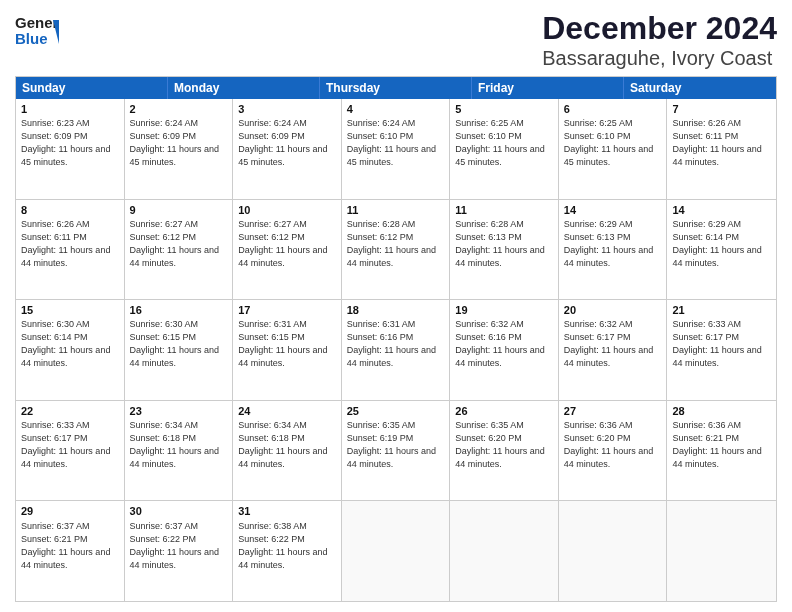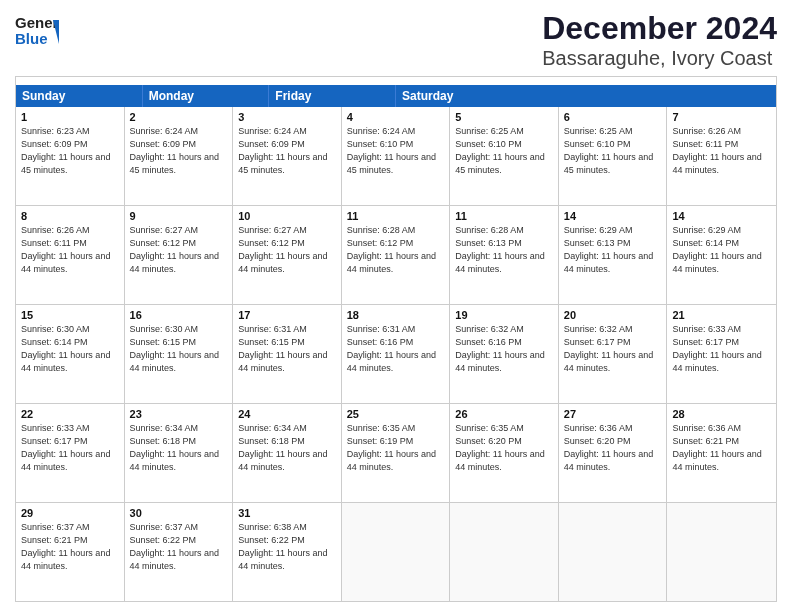--- a/index.html
+++ b/index.html
@@ -36,23 +36,22 @@
       color: #444;
     }
     .calendar {
       flex: 1;
       display: flex;
       flex-direction: column;
       border: 1px solid #ccc;
     }
     .cal-header {
       display: grid;
-      grid-template-columns: repeat(6, 1fr);
+      grid-template-columns: repeat(5, 1fr);
       background: #1565c0;
-      margin-top: 8px;
     }
     .cal-header-cell {
       color: #fff;
       font-weight: bold;
       font-size: 12px;
       padding: 4px 6px;
       border-right: 1px solid #3a7bd5;
       text-align: left;
     }
     .cal-header-cell:last-child { border-right: none; }
@@ -112,20 +111,21 @@
     <div class="title-section">
       <div class="month-title">December 2024</div>
       <div class="subtitle">Bassaraguhe, Ivory Coast</div>
     </div>
   </div>
 
   <div class="calendar">
     <div class="cal-header">
       <div class="cal-header-cell">Sunday</div>
       <div class="cal-header-cell">Monday</div>
+      <div class="cal-header-cell">Thursday</div>
       <div class="cal-header-cell">Friday</div>
       <div class="cal-header-cell">Saturday</div>
     </div>
     <div class="cal-body" id="cal-body">
     <div class="cal-row">
           <div class="cal-cell">
         <span class="day-num">1</span>
         <span class="info">Sunrise: 6:23 AM</span><br>
         <span class="info">Sunset: 6:09 PM</span><br>
         <span class="info">Daylight: 11 hours and 45 minutes.</span>

